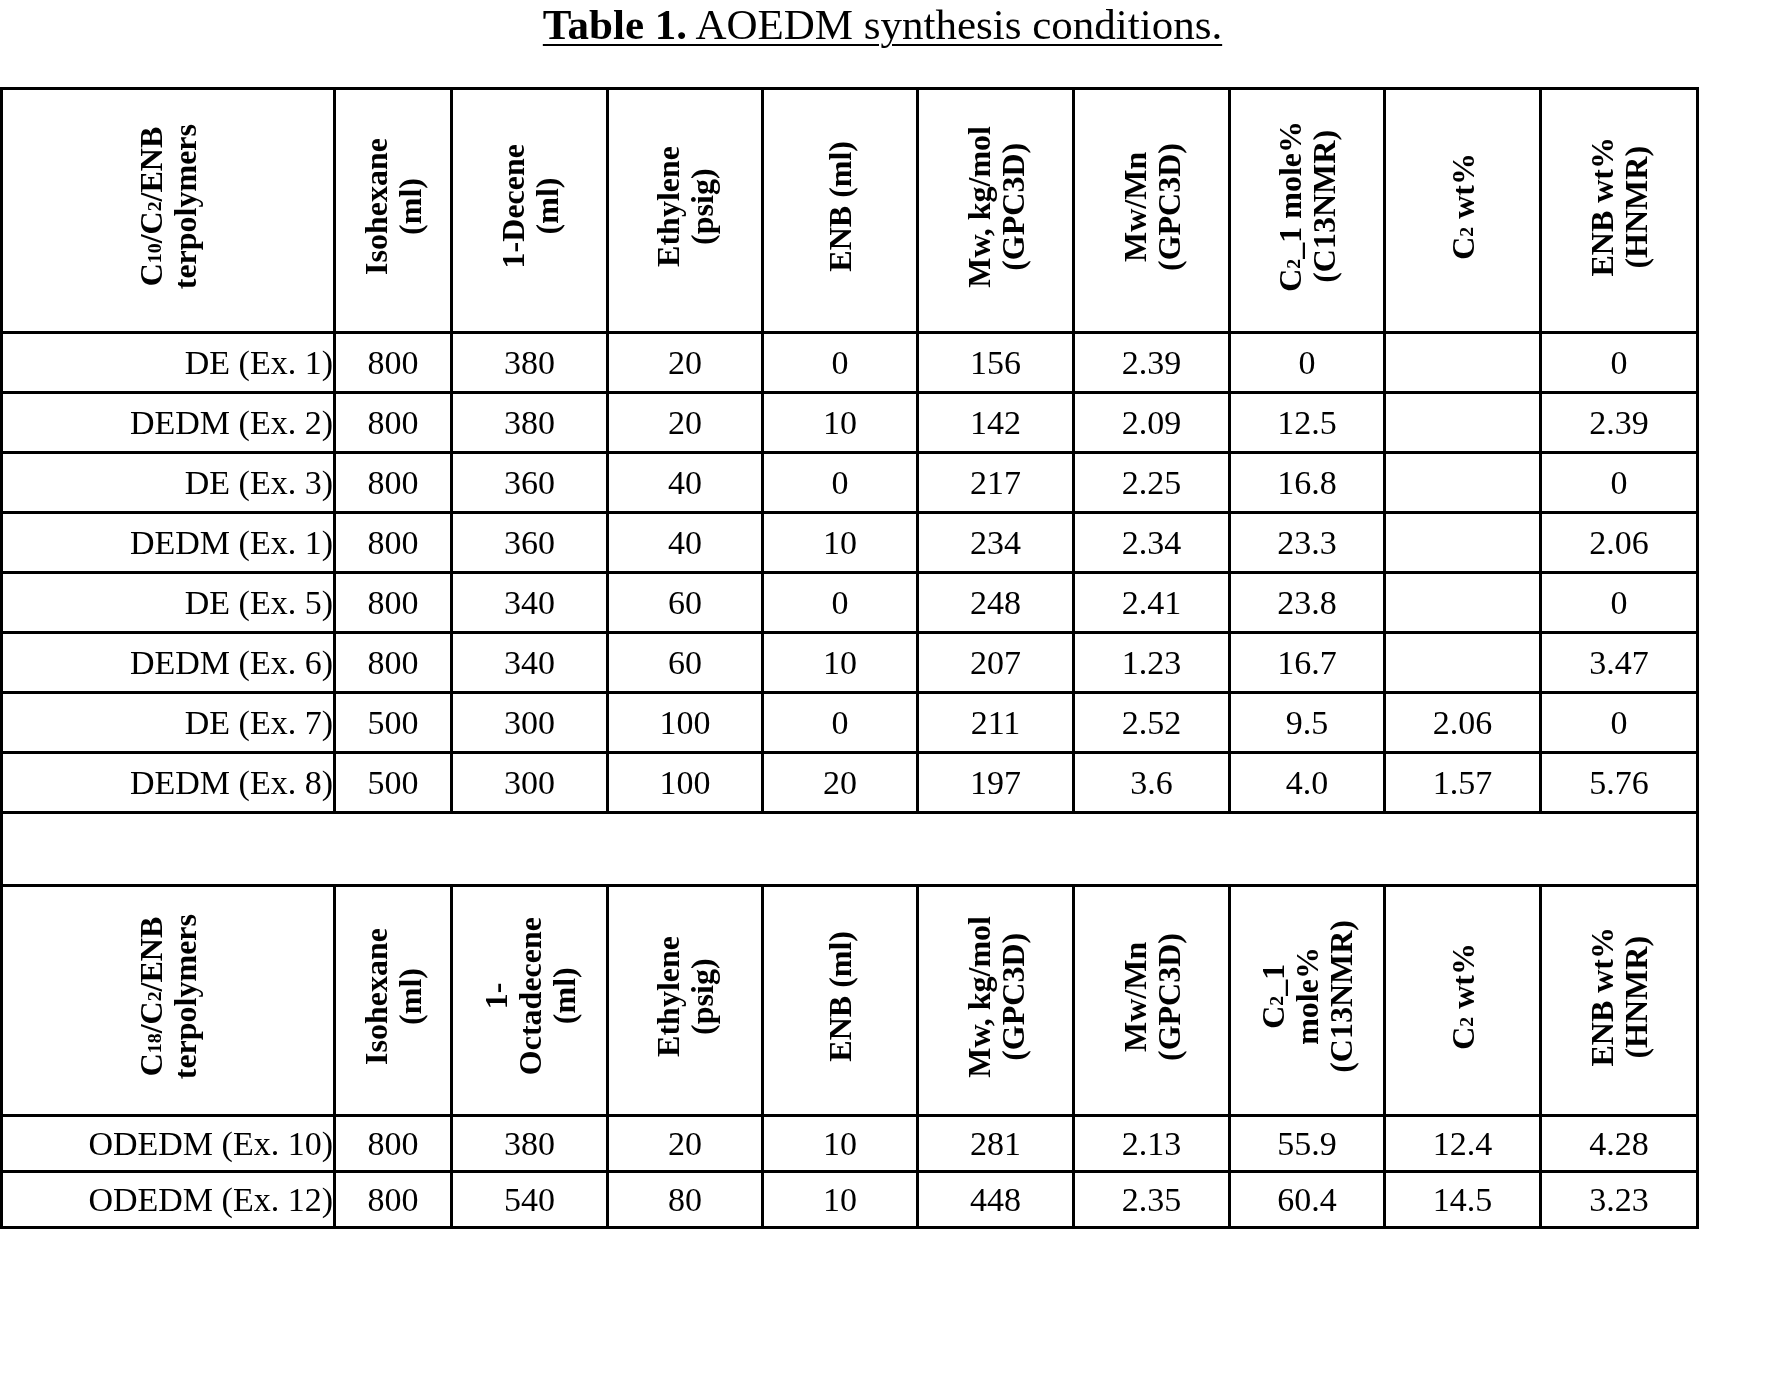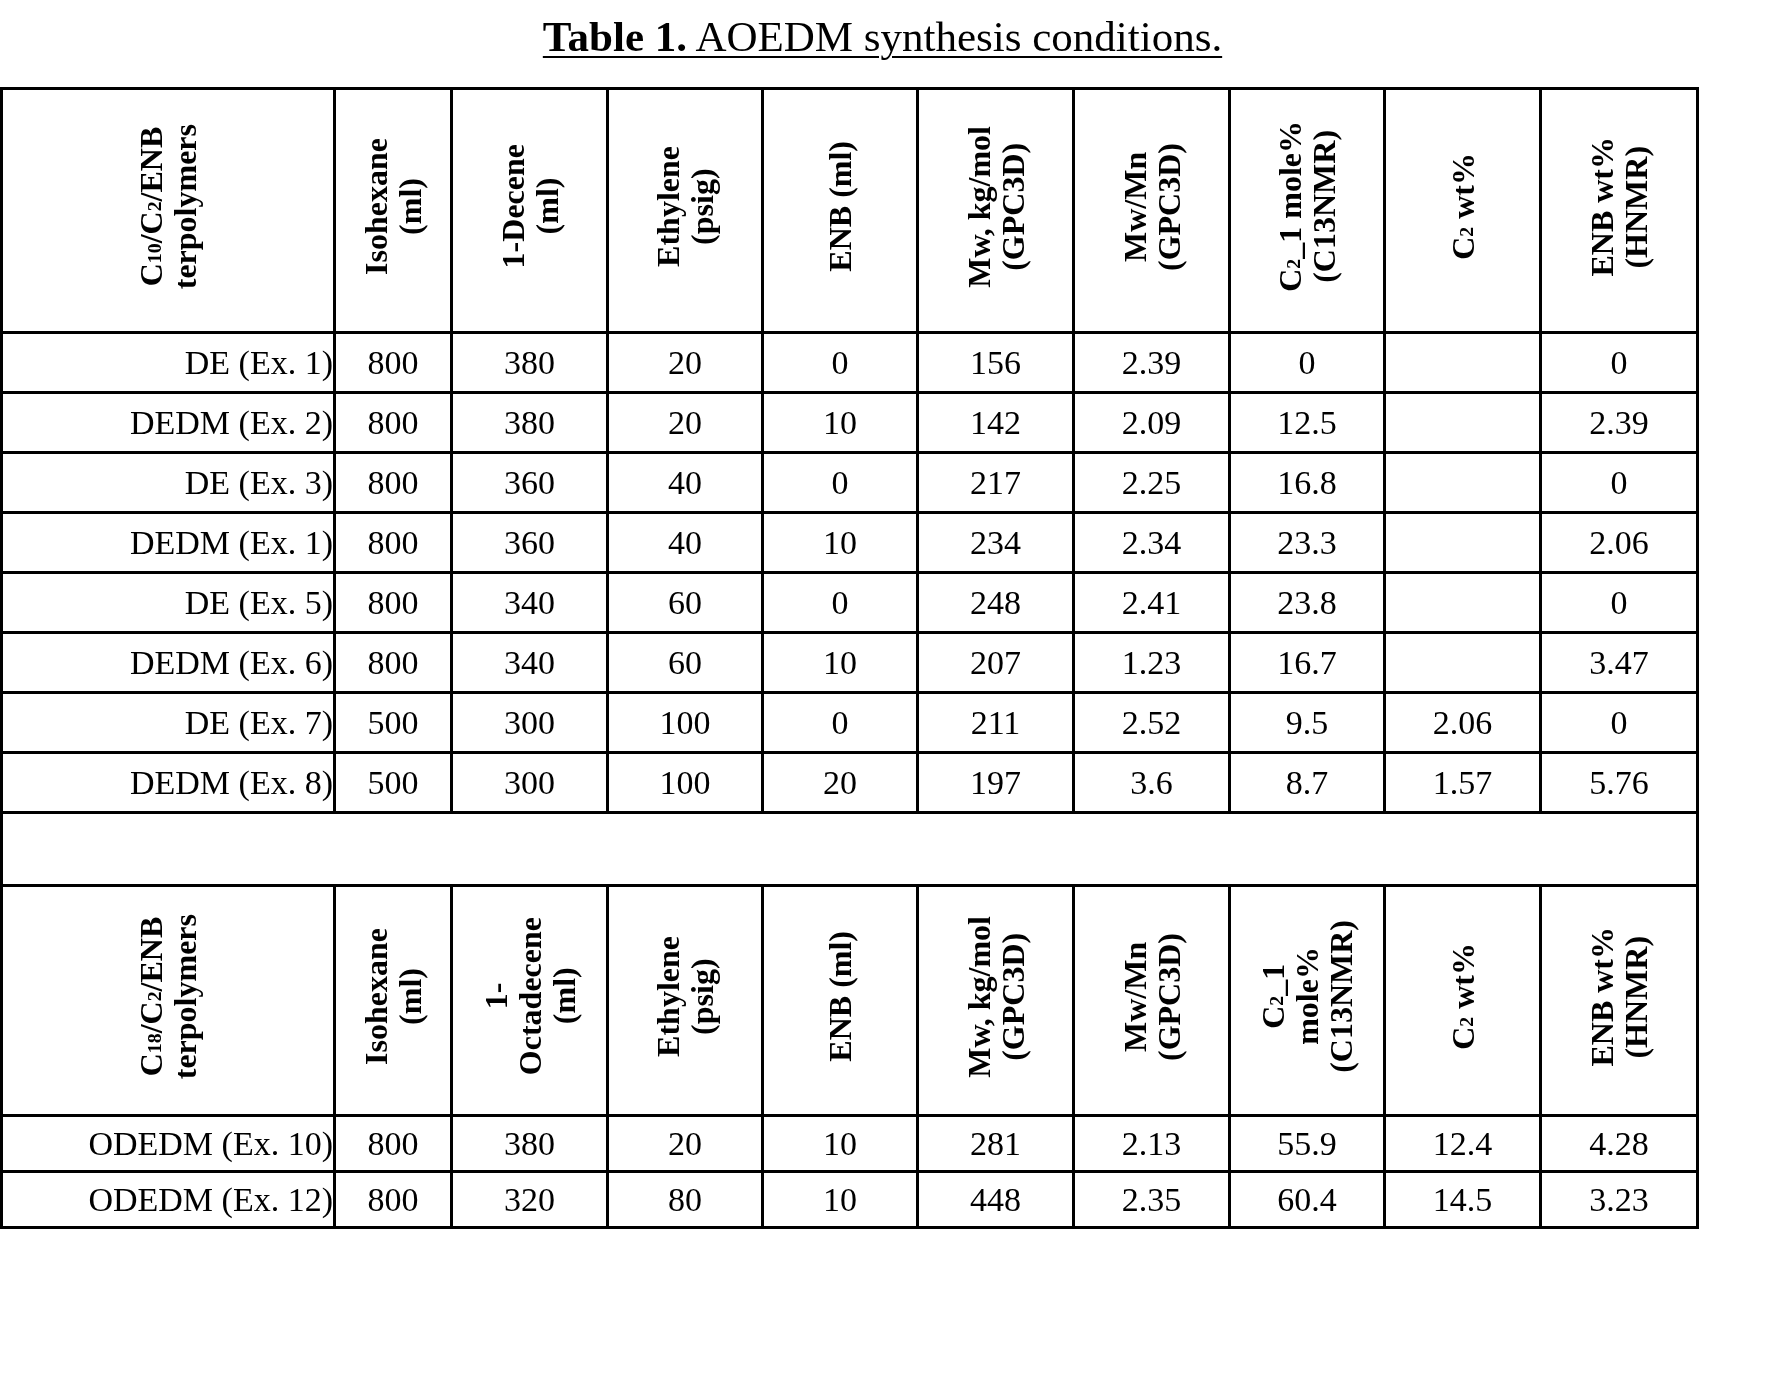--- a/index.html
+++ b/index.html
@@ -1,18 +1,18 @@
 <!DOCTYPE html>
 <html><head>
 <meta charset="utf-8">
 <style>
   html, body { margin: 0; padding: 0; background: #ffffff; }
   body { width: 1774px; height: 1382px; position: relative; overflow: hidden;
          font-family: "Liberation Serif", "DejaVu Serif", serif; color: #000; }
-  .title { position: absolute; top: 12px; left: 505px; width: 755px; text-align: center;
+  .title { position: absolute; top: 0; left: 505px; width: 755px; text-align: center;
            font-size: 43px; line-height: 50px; text-decoration: underline; text-decoration-thickness: 2px;
            text-underline-offset: 5px; white-space: nowrap; }
   .title b { font-weight: bold; }
   table { position: absolute; left: 0px; top: 87px; border-collapse: collapse; table-layout: fixed; width: 1697px; }
   td { border: 3px solid #000; padding: 0; font-size: 34px; text-align: center; vertical-align: middle; }
   td.name { text-align: right; padding-left: 20px; white-space: nowrap; }
   tr.hdr1 td { height: 241px; }
   tr.hdr2 td { height: 227px; }
   tr.r1 td { height: 57px; }
   tr.r2 td { height: 53px; }
@@ -145,21 +145,21 @@
         <td>0</td>
       </tr>
       <tr class="r1">
         <td class="name">DEDM (Ex. 8)</td>
         <td>500</td>
         <td>300</td>
         <td>100</td>
         <td>20</td>
         <td>197</td>
         <td>3.6</td>
-        <td>8.7</td>
+        <td>4.0</td>
         <td>1.57</td>
         <td>5.76</td>
       </tr>
       <tr class="spacer">
         <td colspan="10"></td>
       </tr>
       <tr class="hdr2">
         <td><span class="vert">C<sub>18</sub>/C<sub>2</sub>/ENB
 terpolymers</span></td>
         <td><span class="vert">Isohexane
@@ -189,21 +189,21 @@
         <td>10</td>
         <td>281</td>
         <td>2.13</td>
         <td>55.9</td>
         <td>12.4</td>
         <td>4.28</td>
       </tr>
       <tr class="r2">
         <td class="name">ODEDM (Ex. 12)</td>
         <td>800</td>
-        <td>320</td>
+        <td>540</td>
         <td>80</td>
         <td>10</td>
         <td>448</td>
         <td>2.35</td>
         <td>60.4</td>
         <td>14.5</td>
         <td>3.23</td>
       </tr>
     </tbody>
 </table>

